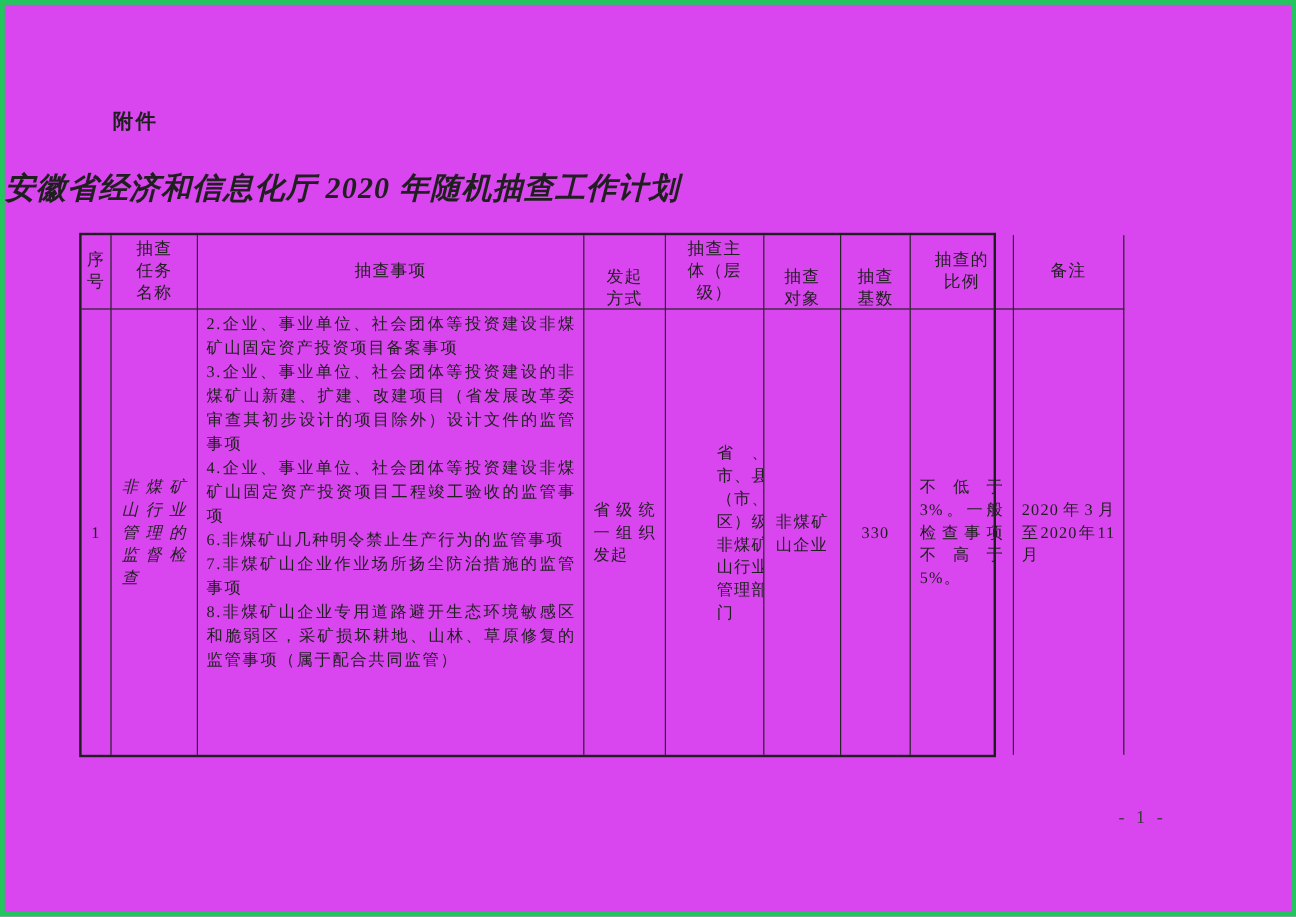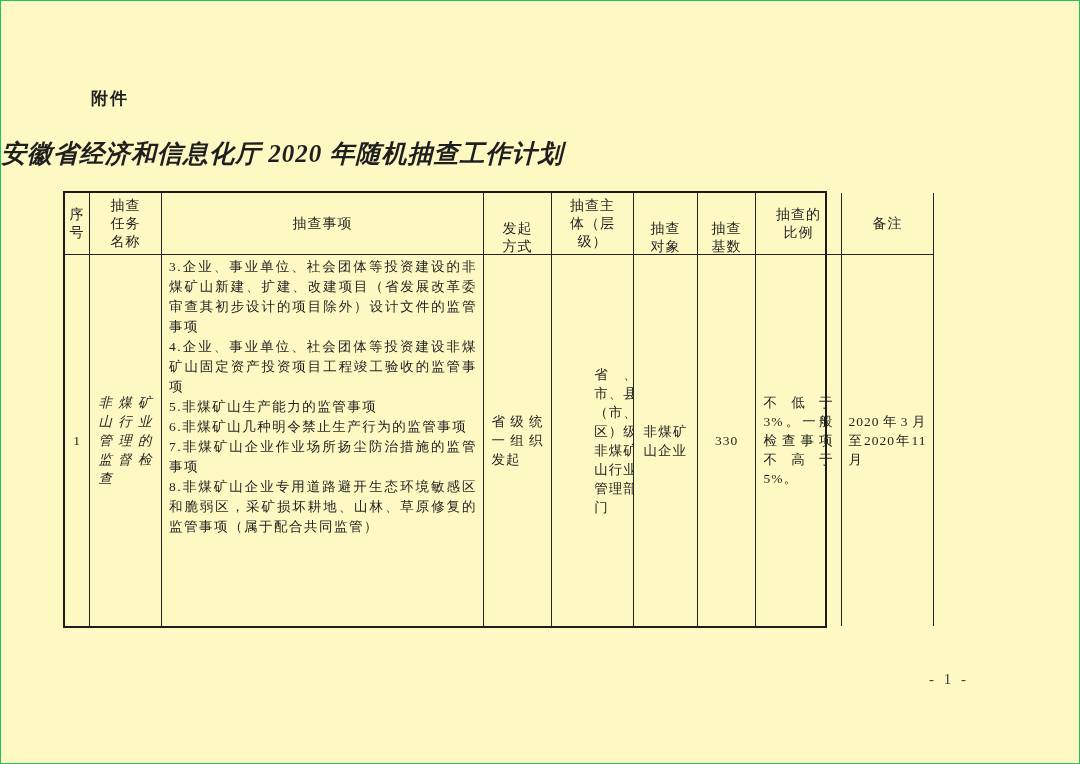--- a/index.html
+++ b/index.html
@@ -6,23 +6,23 @@
     margin: 0;
     padding: 0;
     background: #ffffff;
     font-family: "Liberation Serif", "DejaVu Serif", serif;
     color: #1f1f1f;
   }
   .page {
     position: relative;
     width: 1080px;
     height: 764px;
-    background: #fef9c3;
+    background: #d946ef;
     box-sizing: border-box;
-    border: 1px solid #22c55e;
+    border: 4px solid #22c55e;
     overflow: hidden;
   }
   .attachment-label {
     position: absolute;
     left: 90px;
     top: 86px;
     font-size: 17px;
     font-weight: bold;
     letter-spacing: 2px;
   }
@@ -154,23 +154,23 @@
       <span class="hwrap w60">实施抽查的时间段</span>
     </div>
 
     <div class="cell body-cell num-cell c-first">
       <span>1</span>
     </div>
     <div class="cell body-cell">
       <span class="bwrap w54 just">非煤矿山行业管理的监督检查</span>
     </div>
     <div class="cell body-cell items-cell">
+        <div class="item-line">2.企业、事业单位、社会团体等投资建设非煤矿山固定资产投资项目备案事项</div>
         <div class="item-line">3.企业、事业单位、社会团体等投资建设的非煤矿山新建、扩建、改建项目（省发展改革委审查其初步设计的项目除外）设计文件的监管事项</div>
         <div class="item-line">4.企业、事业单位、社会团体等投资建设非煤矿山固定资产投资项目工程竣工验收的监管事项</div>
-        <div class="item-line">5.非煤矿山生产能力的监管事项</div>
         <div class="item-line">6.非煤矿山几种明令禁止生产行为的监管事项</div>
         <div class="item-line">7.非煤矿山企业作业场所扬尘防治措施的监管事项</div>
         <div class="item-line">8.非煤矿山企业专用道路避开生态环境敏感区和脆弱区，采矿损坏耕地、山林、草原修复的监管事项（属于配合共同监管）</div>
       </div>
     <div class="cell body-cell">
       <span class="bwrap w52 just">省级统一组织发起</span>
     </div>
     <div class="cell body-cell">
       <span class="bwrap w72 just">省、市、县（市、区）级非煤矿山行业管理部门</span>
     </div>

